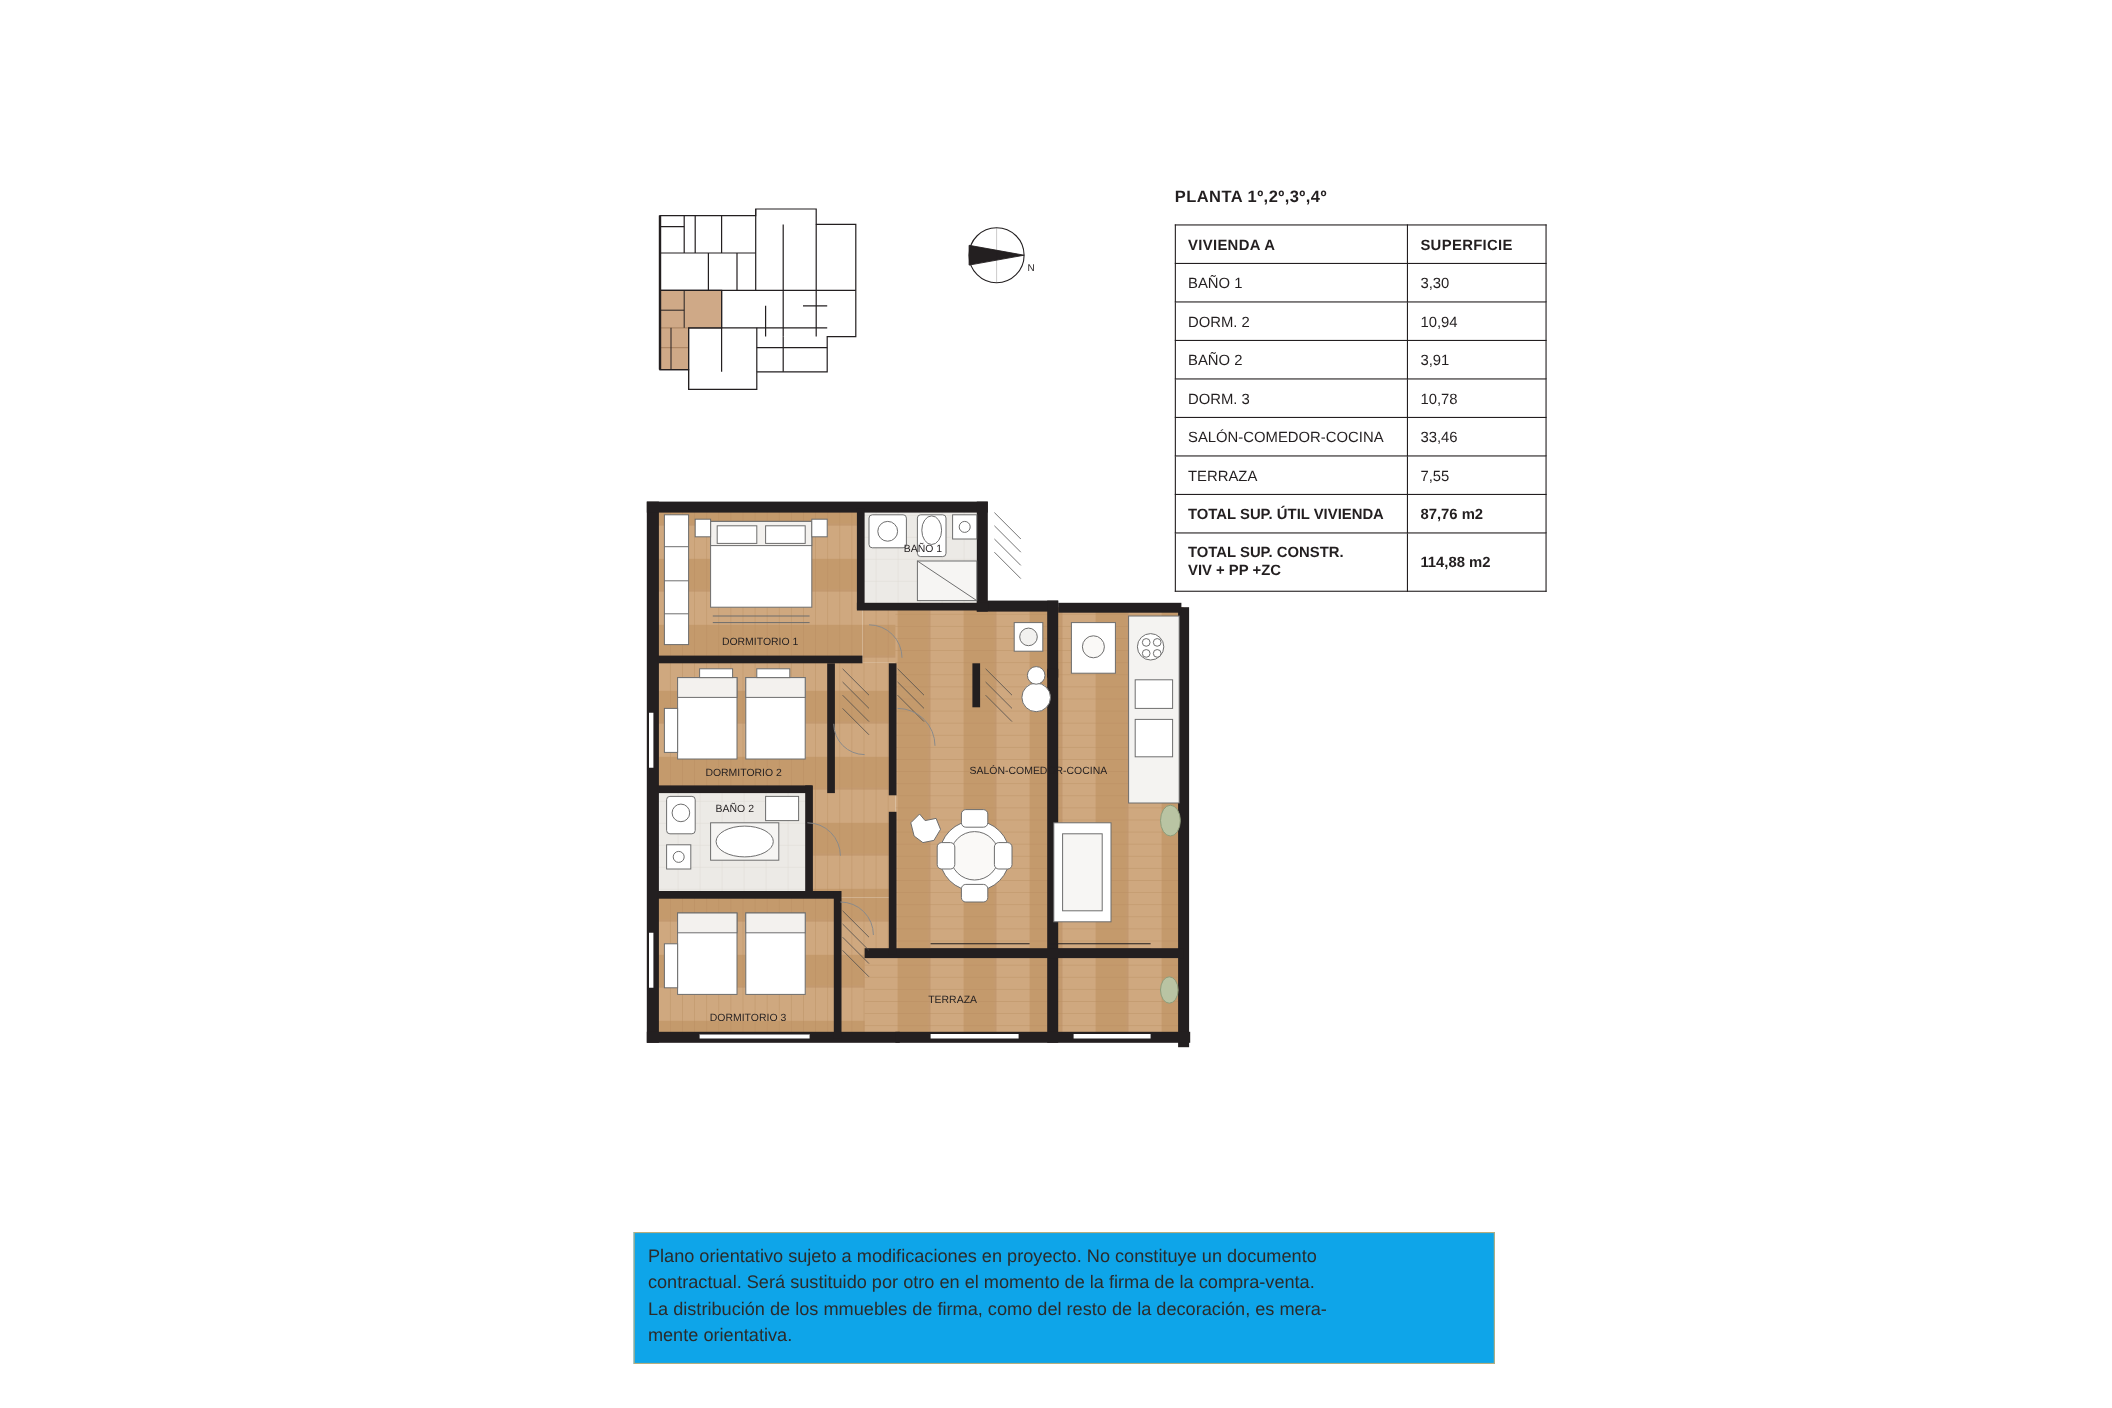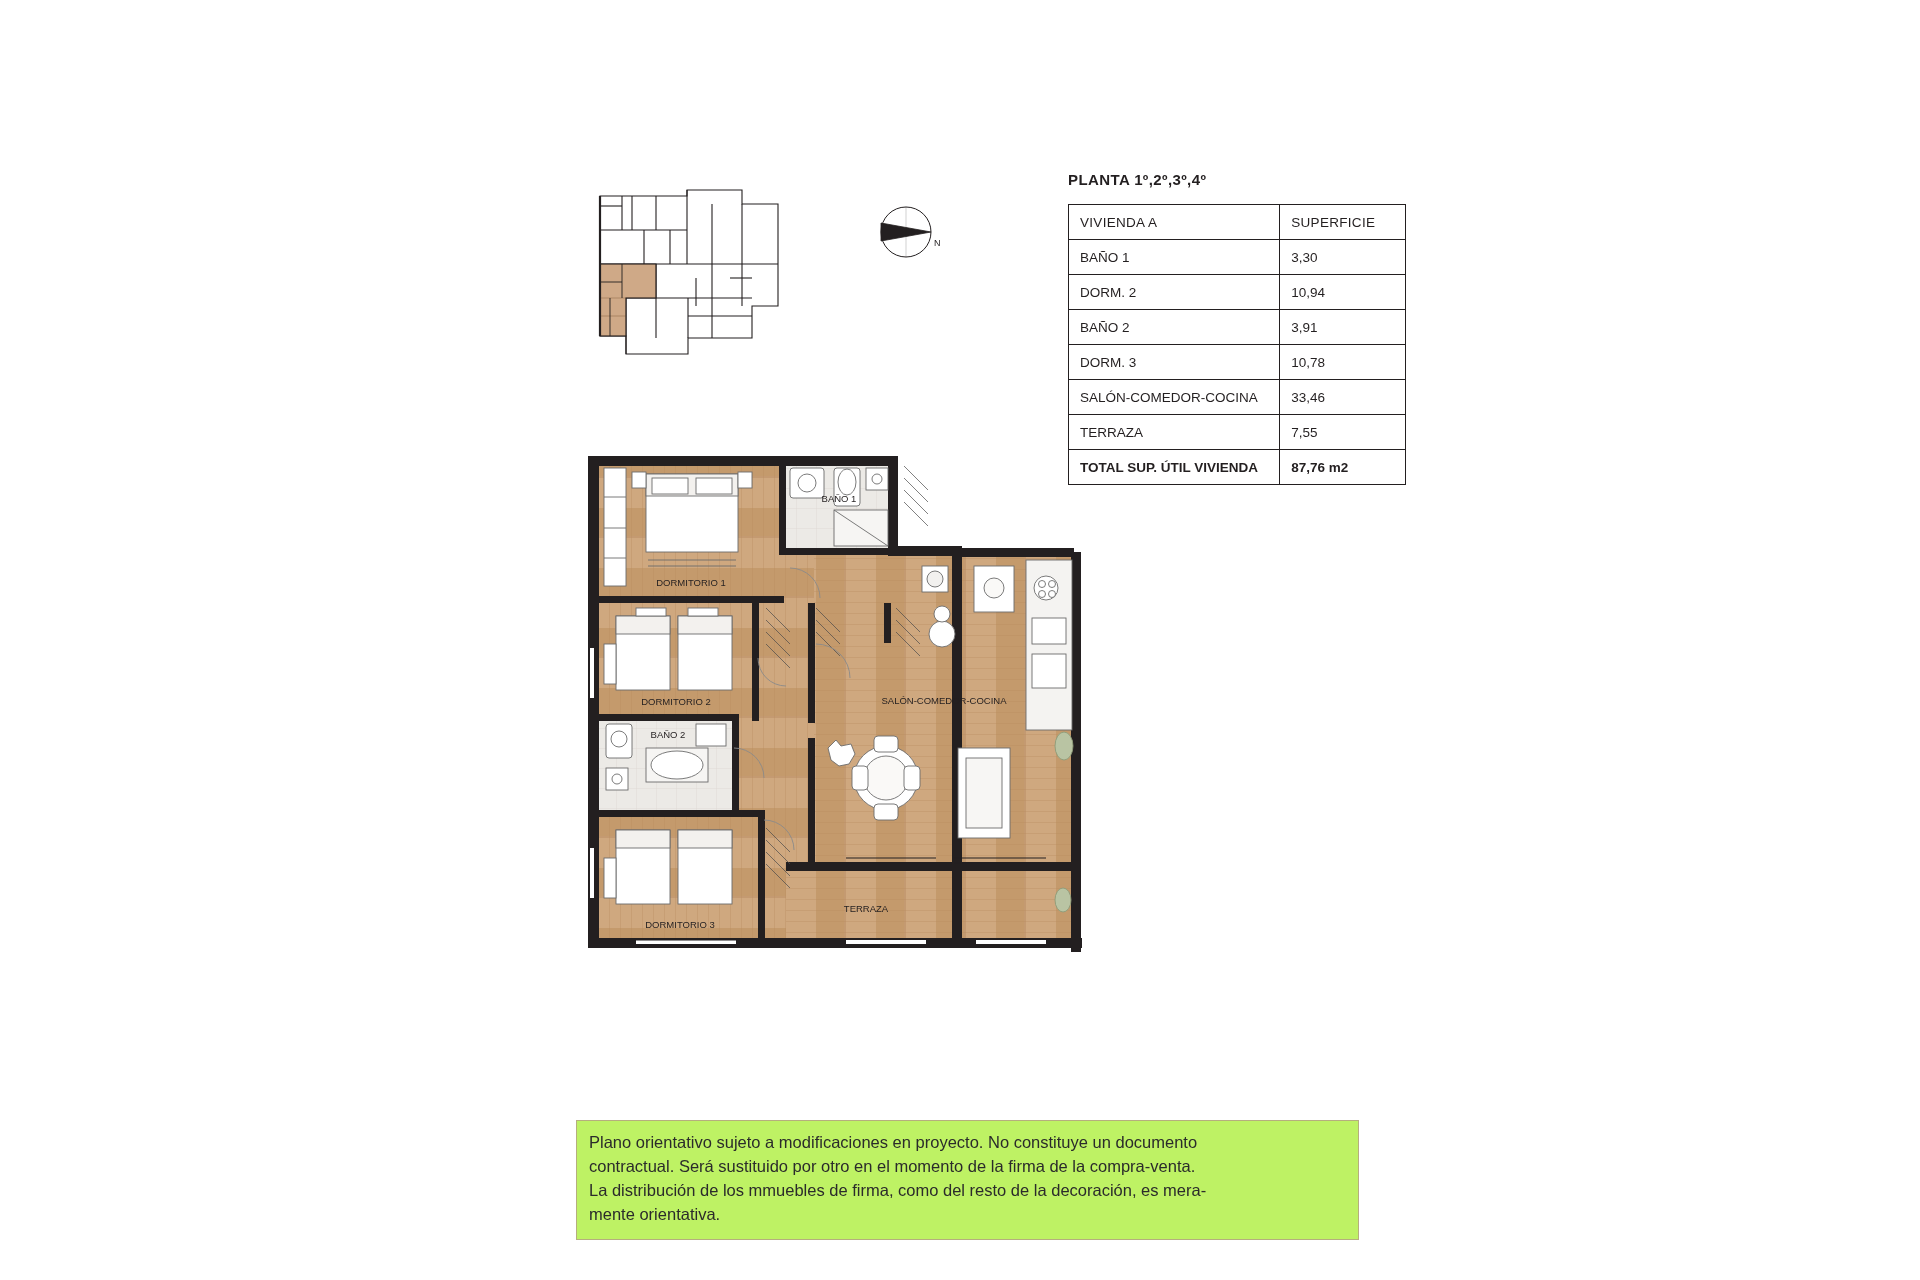--- a/index.html
+++ b/index.html
@@ -63,42 +63,42 @@
     font-size: 13.5px;
   }
   .surface-table td {
     border: 1px solid #231f20;
     padding: 9px 11px;
     height: 16px;
     vertical-align: middle;
   }
   .surface-table td.label { width: 220px; }
   .surface-table td.value { width: 108px; }
-  .surface-table tr.head td { font-weight: normal; letter-spacing: 0.3px; margin-top: 28px; }
+  .surface-table tr.head td { font-weight: bold; letter-spacing: 0.3px; margin-top: 28px; }
   .surface-table tr.total td { font-weight: bold; }
   .surface-table td.two-line { line-height: 1.25; }
 
   
   .floorplan {
     position: absolute;
     left: 576px;
     top: 448px;
     width: 660px;
     height: 650px;
   }
   .floorplan svg { display: block; }
 
   
   .note {
     position: absolute;
     left: 576px;
     top: 1120px;
     width: 783px;
     border: 1px solid #b6ae7e;
-    background: #bef264;
+    background: #0ea5e9;
     padding: 10px 12px 12px 12px;
     box-sizing: border-box;
     font-size: 16.5px;
     line-height: 1.45;
     color: #2b2b2b;
   }
   .note p { margin: 0; }
 </style>
 </head>
 <body>
@@ -189,20 +189,27 @@
         <td class="value">33,46</td>
       </tr>
       <tr>
         <td class="label">TERRAZA</td>
         <td class="value">7,55</td>
       </tr>
       <tr class="total">
         <td class="label">TOTAL SUP. ÚTIL VIVIENDA</td>
         <td class="value">87,76 m2</td>
       </tr>
+      <tr class="total">
+        <td class="label two-line">
+          <span>TOTAL SUP. CONSTR.</span><br>
+          <span>VIV + PP +ZC</span>
+        </td>
+        <td class="value">114,88 m2</td>
+      </tr>
     </tbody>
   </table>
 
   <div class="floorplan">
     <svg width="660" height="650" viewBox="0 0 660 650" xmlns="http://www.w3.org/2000/svg">
       <defs>
         <pattern id="wood" width="11" height="60" patternUnits="userSpaceOnUse" patternTransform="rotate(0)">
           <rect width="11" height="60" fill="#c9a077"></rect>
           <rect x="0" y="0" width="11" height="28" fill="#c49a6c"></rect>
           <rect x="0" y="30" width="11" height="30" fill="#cfa87f"></rect>

